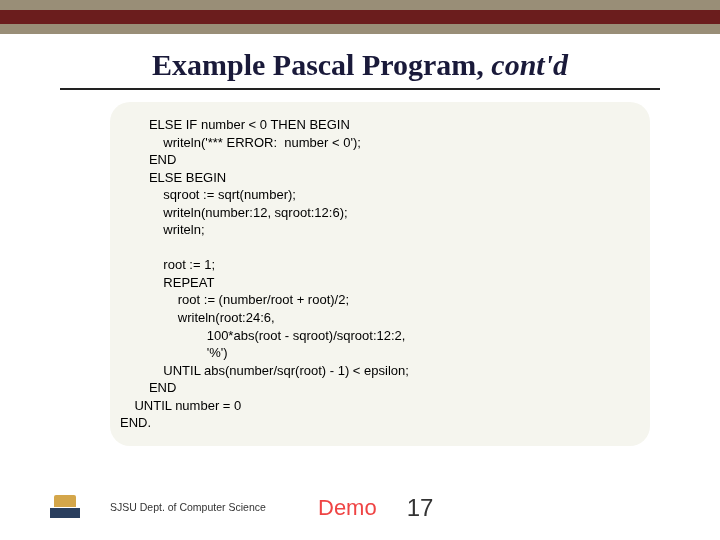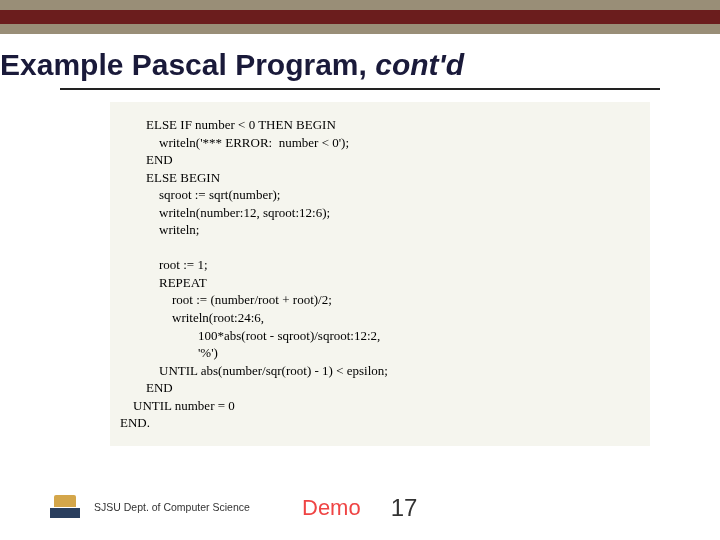--- a/index.html
+++ b/index.html
@@ -17,38 +17,39 @@
   }
   .bar {
     height: 10px;
   }
   .bar1 { background: #998e77; }
   .bar2 { background: #6b1d1d; height: 14px; }
   .bar3 { background: #998e77; }
   .title {
     font-size: 30px;
     color: #1a1a3a;
-    text-align: left;
+    text-align: center;
     margin: 14px 0 6px 0;
-    font-family: Liberation Sans, sans-serif;
+    font-family: Liberation Serif, serif;
   }
   .title .italic { font-style: italic; }
   .underline {
     border-top: 2px solid #222;
     margin: 0 60px 12px 60px;
   }
   .code-box {
     background: #f5f5ee;
     margin: 12px 70px 0 110px;
     padding: 14px 10px 14px 10px;
-    font-family: Liberation Serif, serif;
+    font-family: Liberation Sans, sans-serif;
     font-size: 13px;
     line-height: 1.35;
     white-space: pre;
     color: #000;
+    border-radius: 20px;
   }
   .footer {
     position: absolute;
     bottom: 18px;
     left: 0;
     right: 0;
     display: flex;
     align-items: center;
     font-size: 10.5px;
     color: #333;
@@ -73,21 +74,21 @@
     background: #2a3f5f;
     margin-top: 1px;
     font-size: 4px;
     color: #fff;
     text-align: center;
     line-height: 10px;
   }
   .footer-block {
     line-height: 1.25;
   }
-  .footer-left { width: 180px; }
+  .footer-left { width: 180px; margin-left: 16px; }
   .footer-center { width: 220px; text-align: center; }
   .demo {
     color: #ef4444;
     font-size: 22px;
     font-family: Arial, sans-serif;
     margin-left: 28px;
     margin-right: 30px;
   }
   .page-num {
     font-size: 24px;

